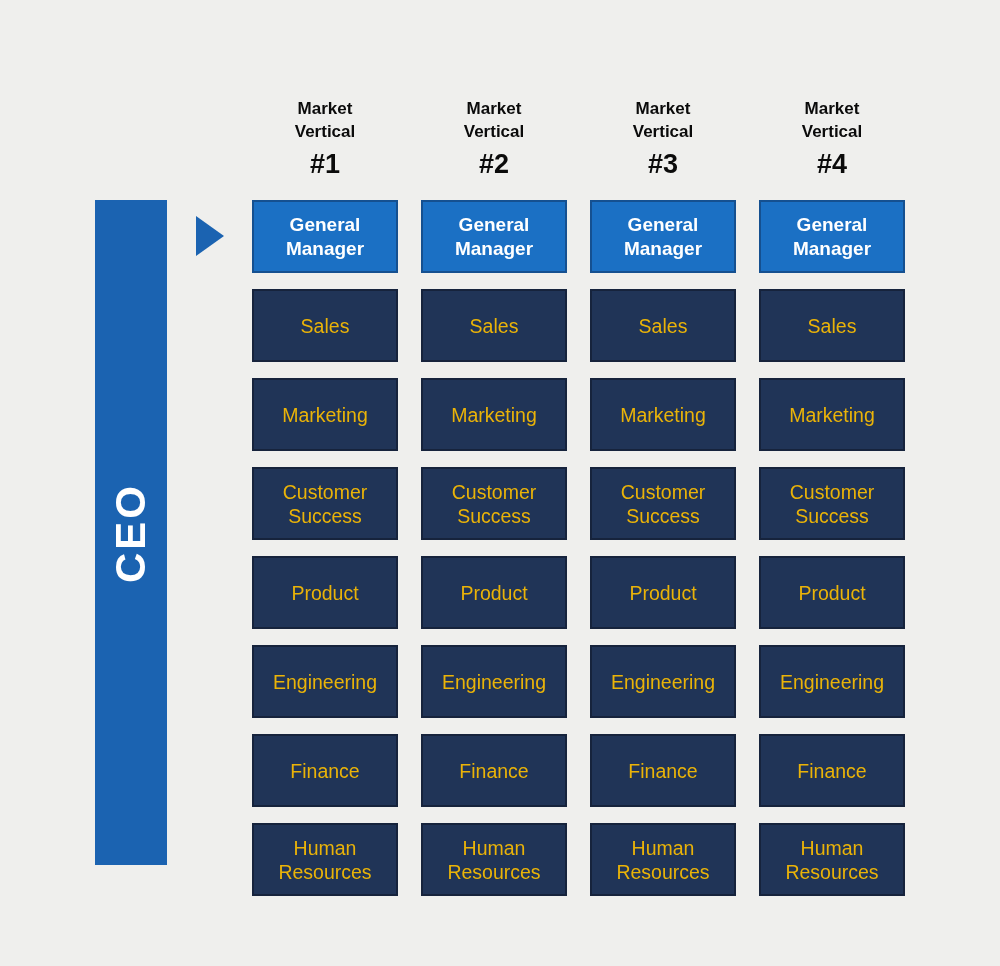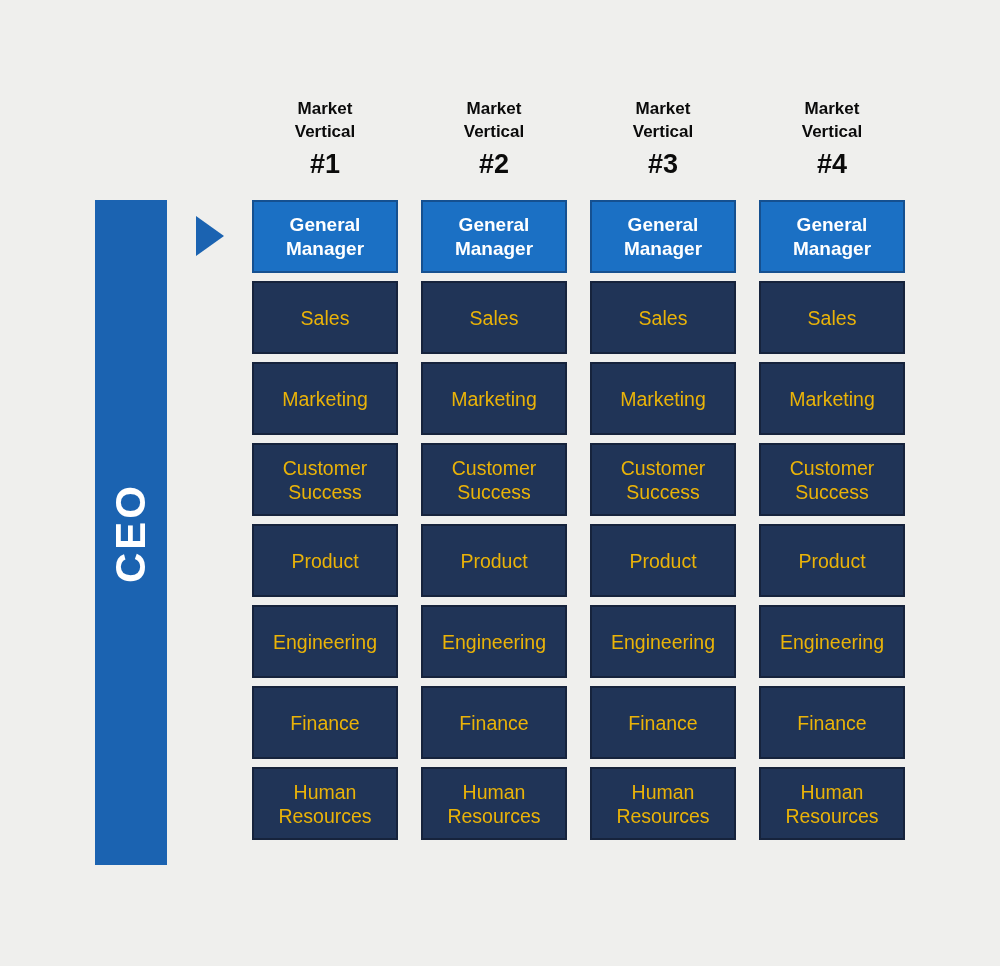--- a/index.html
+++ b/index.html
@@ -72,21 +72,21 @@
   .header-number {
     font-weight: bold;
     font-size: 27px;
     line-height: 28px;
     margin-top: 7px;
   }
 
   .boxes {
     display: flex;
     flex-direction: column;
-    gap: 8px;
+    gap: 16px;
   }
   .box {
     height: 73px;
     display: flex;
     align-items: center;
     justify-content: center;
     text-align: center;
     line-height: 24px;
     padding: 2px 6px;
   }

